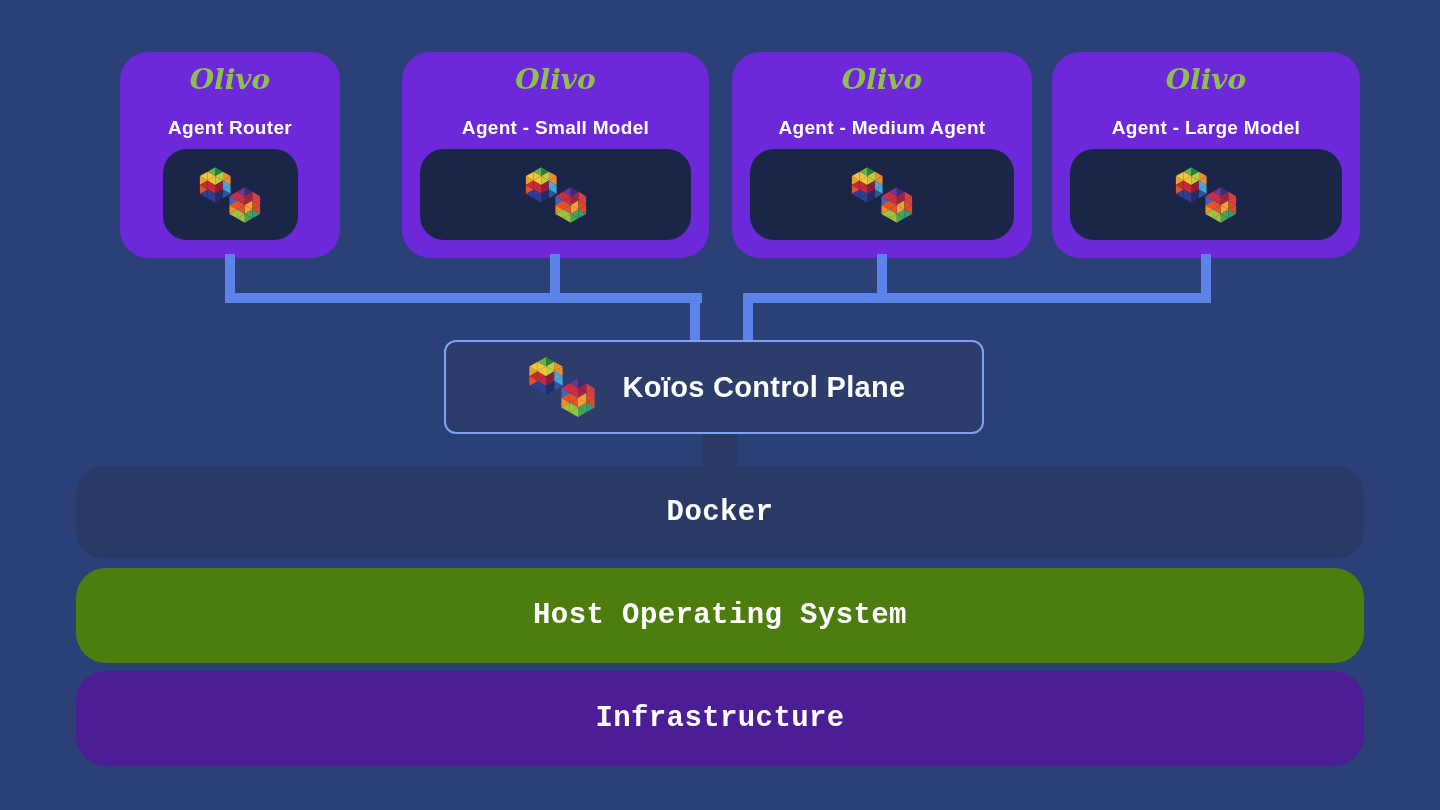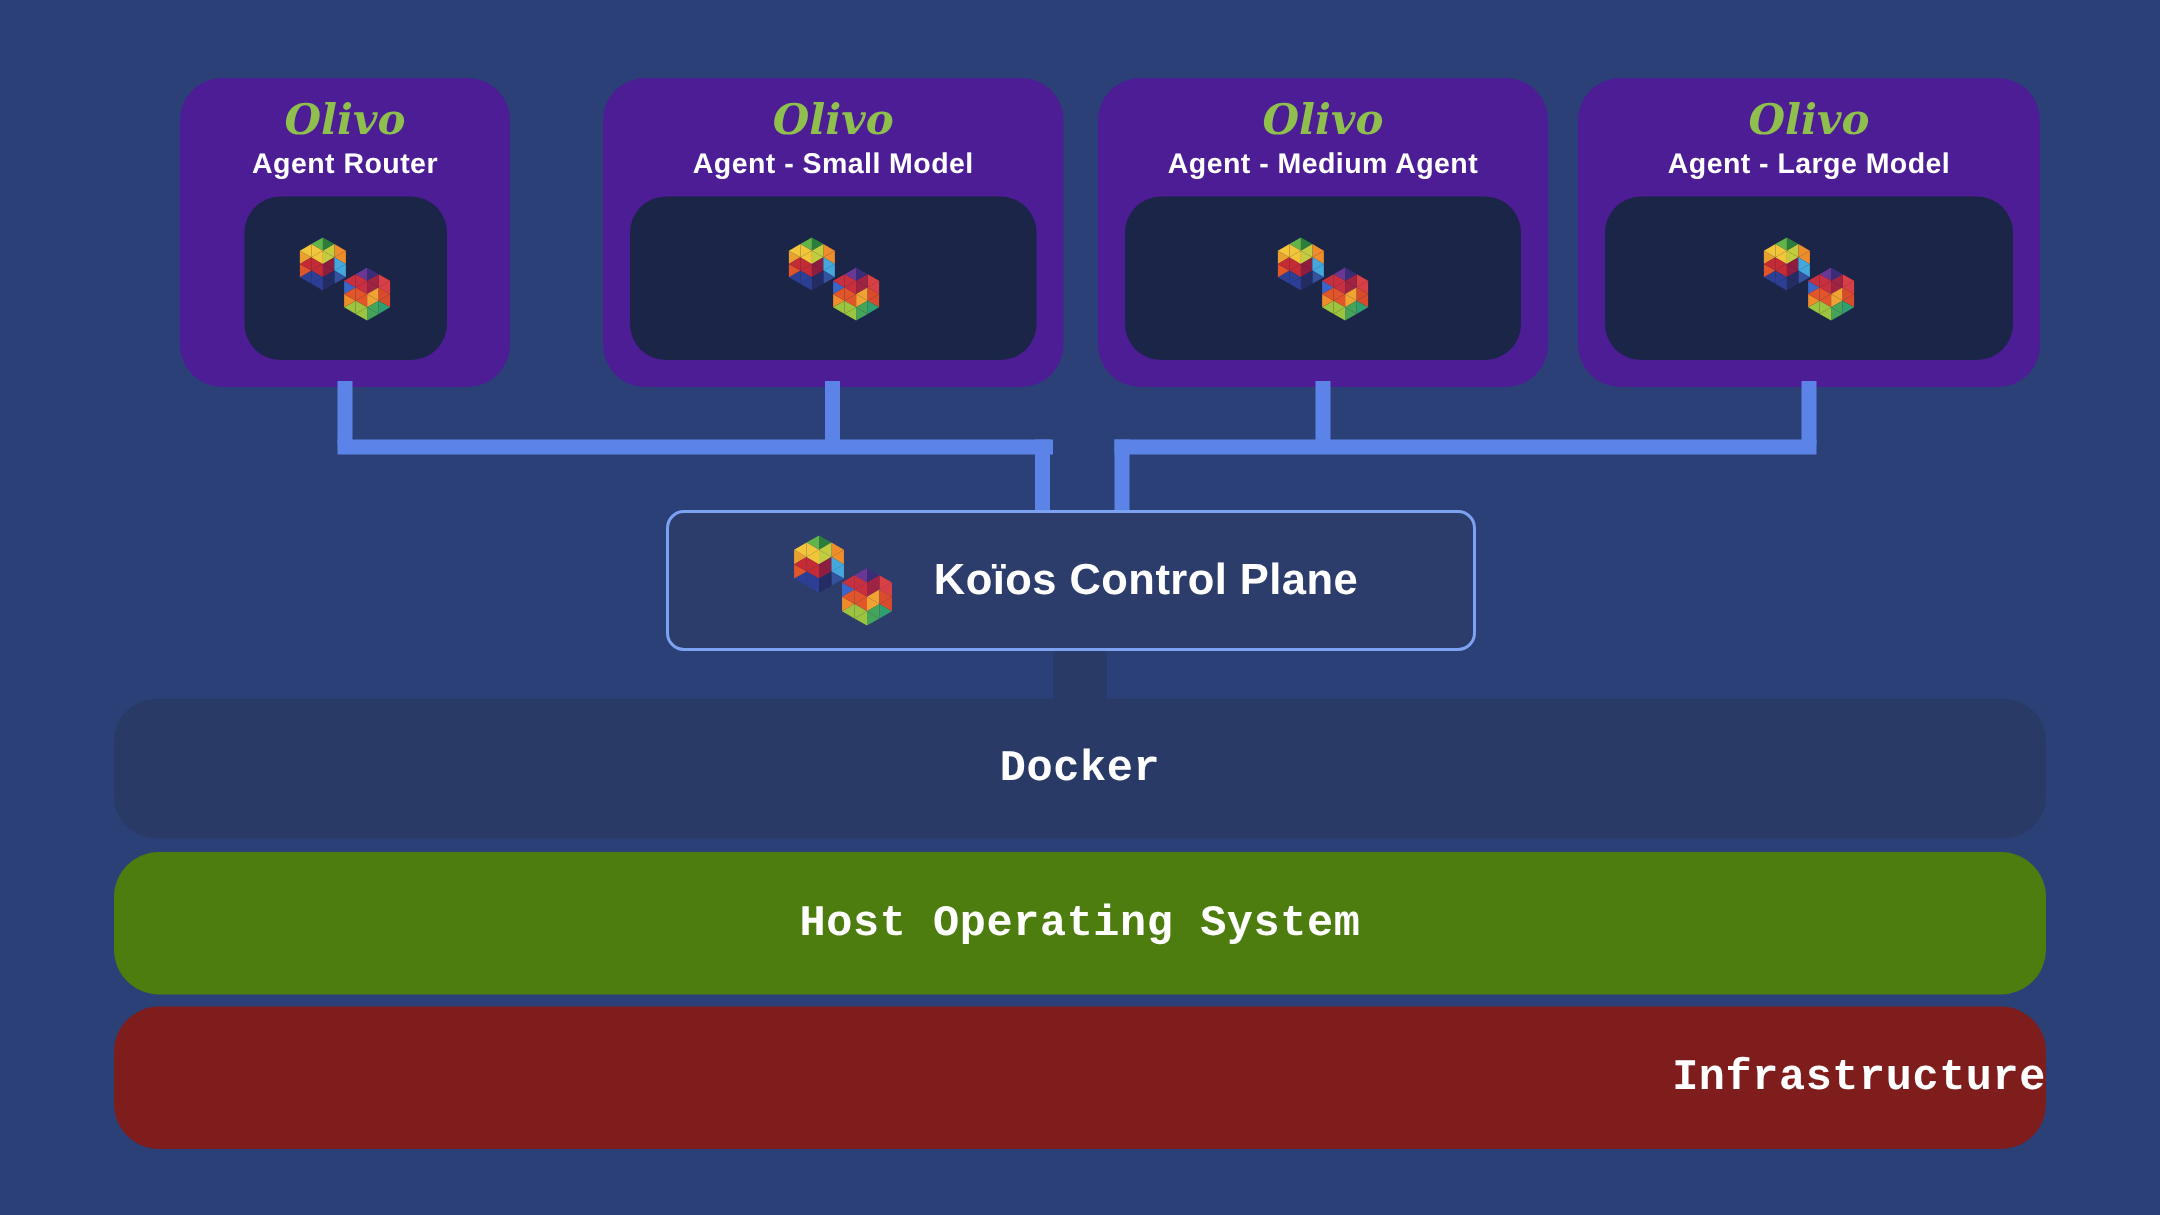--- a/index.html
+++ b/index.html
@@ -1,28 +1,28 @@
 <!DOCTYPE html>
 <html><head>
 <meta charset="utf-8">
 <style>
   html,body{margin:0;padding:0;background:#2c4078;}
   .canvas{position:relative;width:1440px;height:810px;background:#2c4078;overflow:hidden;
           font-family:"Liberation Sans","DejaVu Sans",sans-serif;}
 
   
-  .agent-card{position:absolute;top:52px;height:206px;background:#4c1d95;border-radius:28px;
+  .agent-card{position:absolute;top:52px;height:206px;background:#6d28d9;border-radius:28px;
               display:flex;flex-direction:column;align-items:center;box-sizing:border-box;padding-top:12px;}
   .card-1{left:120px;width:220px;}
   .card-2{left:402px;width:307px;}
   .card-3{left:732px;width:300px;}
   .card-4{left:1052px;width:308px;}
   .brand{font-family:"DejaVu Serif","Liberation Serif",serif;font-style:italic;font-weight:700;
          color:#8fbf4d;font-size:28px;line-height:32px;}
-  .agent-title{color:#ffffff;font-weight:700;font-size:19px;line-height:24px;letter-spacing:.3px;margin-top:2px;}
+  .agent-title{color:#ffffff;font-weight:700;font-size:19px;line-height:24px;letter-spacing:.3px;margin-top:20px;}
   .logo-box{background:#1b2547;border-radius:24px;margin-top:9px;flex:1;align-self:stretch;
             margin-left:18px;margin-right:18px;margin-bottom:18px;display:flex;align-items:center;justify-content:center;}
   .card-1 .logo-box{align-self:center;width:135px;margin-left:0;margin-right:0;}
   .koios-logo{display:block;}
   .logo-sm{width:72px;height:72px;}
   .logo-md{width:78px;height:78px;}
 
   
   .line{position:absolute;background:#5b83e8;}
   .stub{top:254px;width:10px;height:42px;}
@@ -37,21 +37,21 @@
   .control-box{position:absolute;left:444px;top:340px;width:540px;height:94px;background:#2c3c6b;
                border:2.5px solid #7ea2f2;border-radius:12px;box-sizing:border-box;
                display:flex;align-items:center;justify-content:center;gap:22px;}
   .control-title{color:#ffffff;font-weight:700;font-size:29px;letter-spacing:.3px;}
 
   
   .layer{position:absolute;left:76px;width:1288px;border-radius:28px;
          display:flex;align-items:center;justify-content:center;font-family:Liberation Mono, monospace;}
   .layer-docker{top:466px;height:93px;background:#2a3a66;}
   .layer-host{top:568px;height:95px;background:#4d7c0f;border-radius:30px;}
-  .layer-infra{top:671px;height:95px;background:#7f1d1d;border-radius:30px;justify-content:flex-end;}
+  .layer-infra{top:671px;height:95px;background:#4c1d95;border-radius:30px;}
   .layer-title{color:#ffffff;font-weight:700;font-size:29px;letter-spacing:.4px;}
 </style>
 </head>
 <body>
 
 <div class="canvas">
 
   <div class="agent-card card-1">
     <div class="brand">Olivo</div>
     <div class="agent-title">Agent Router</div>

